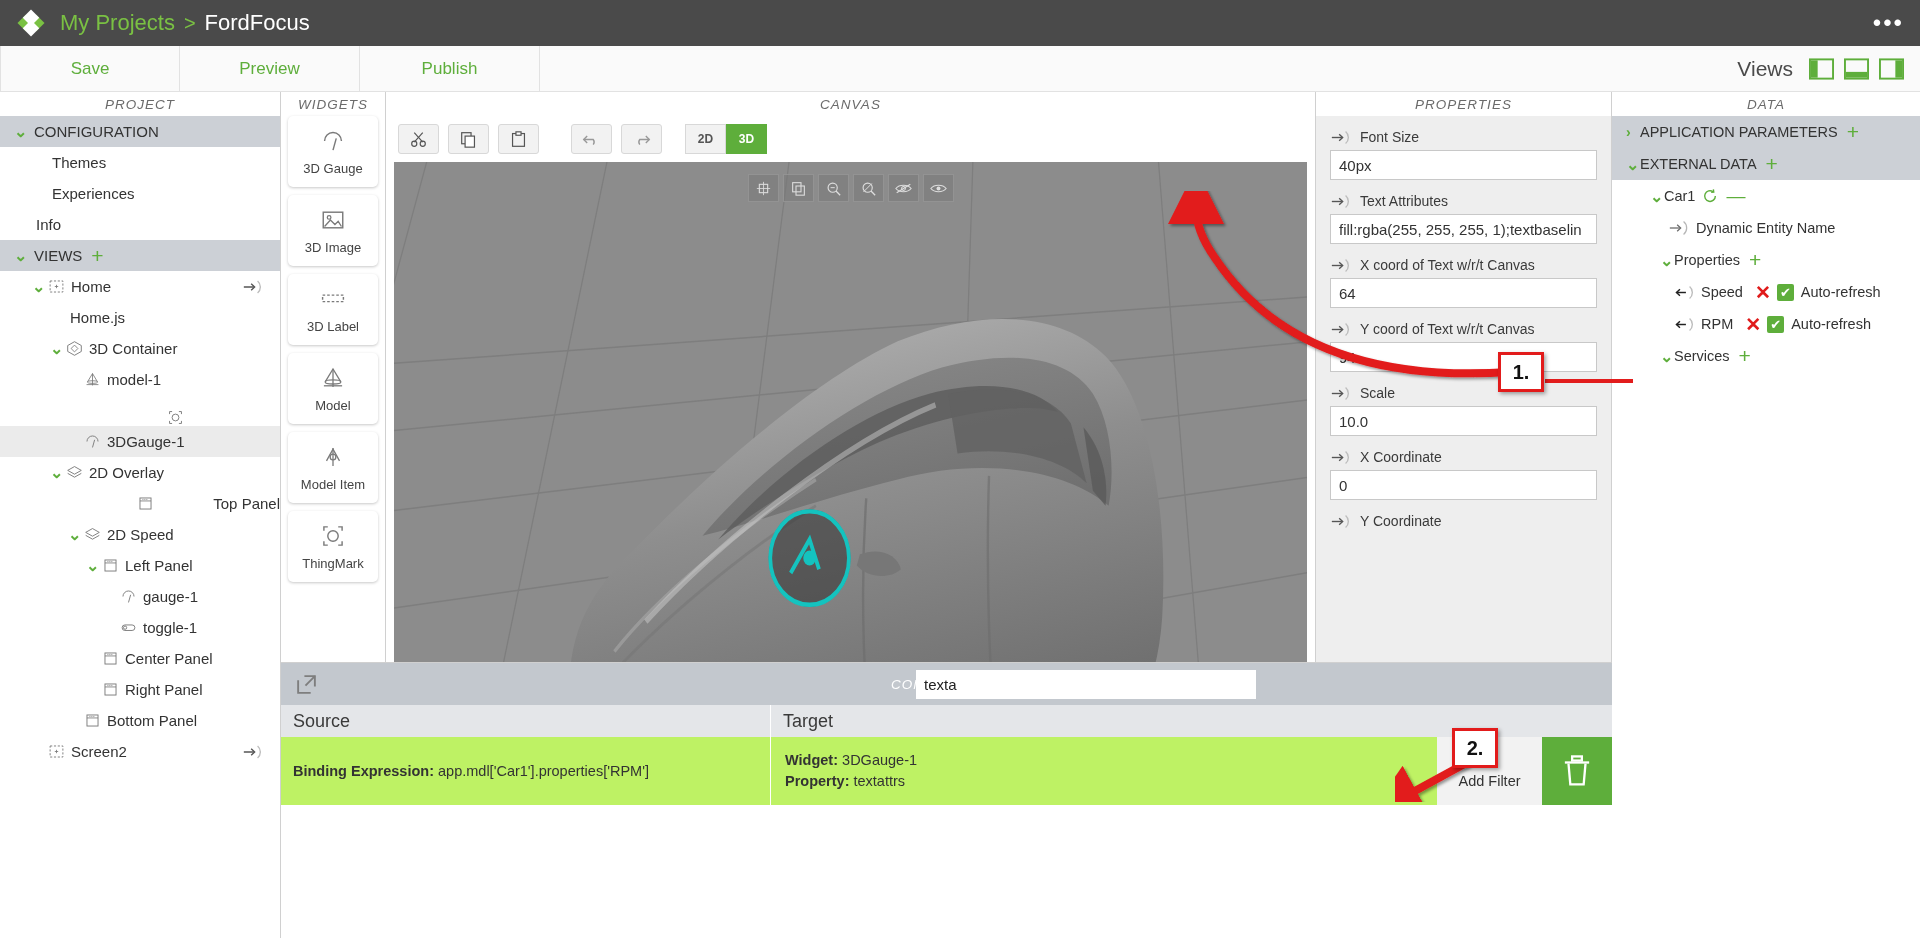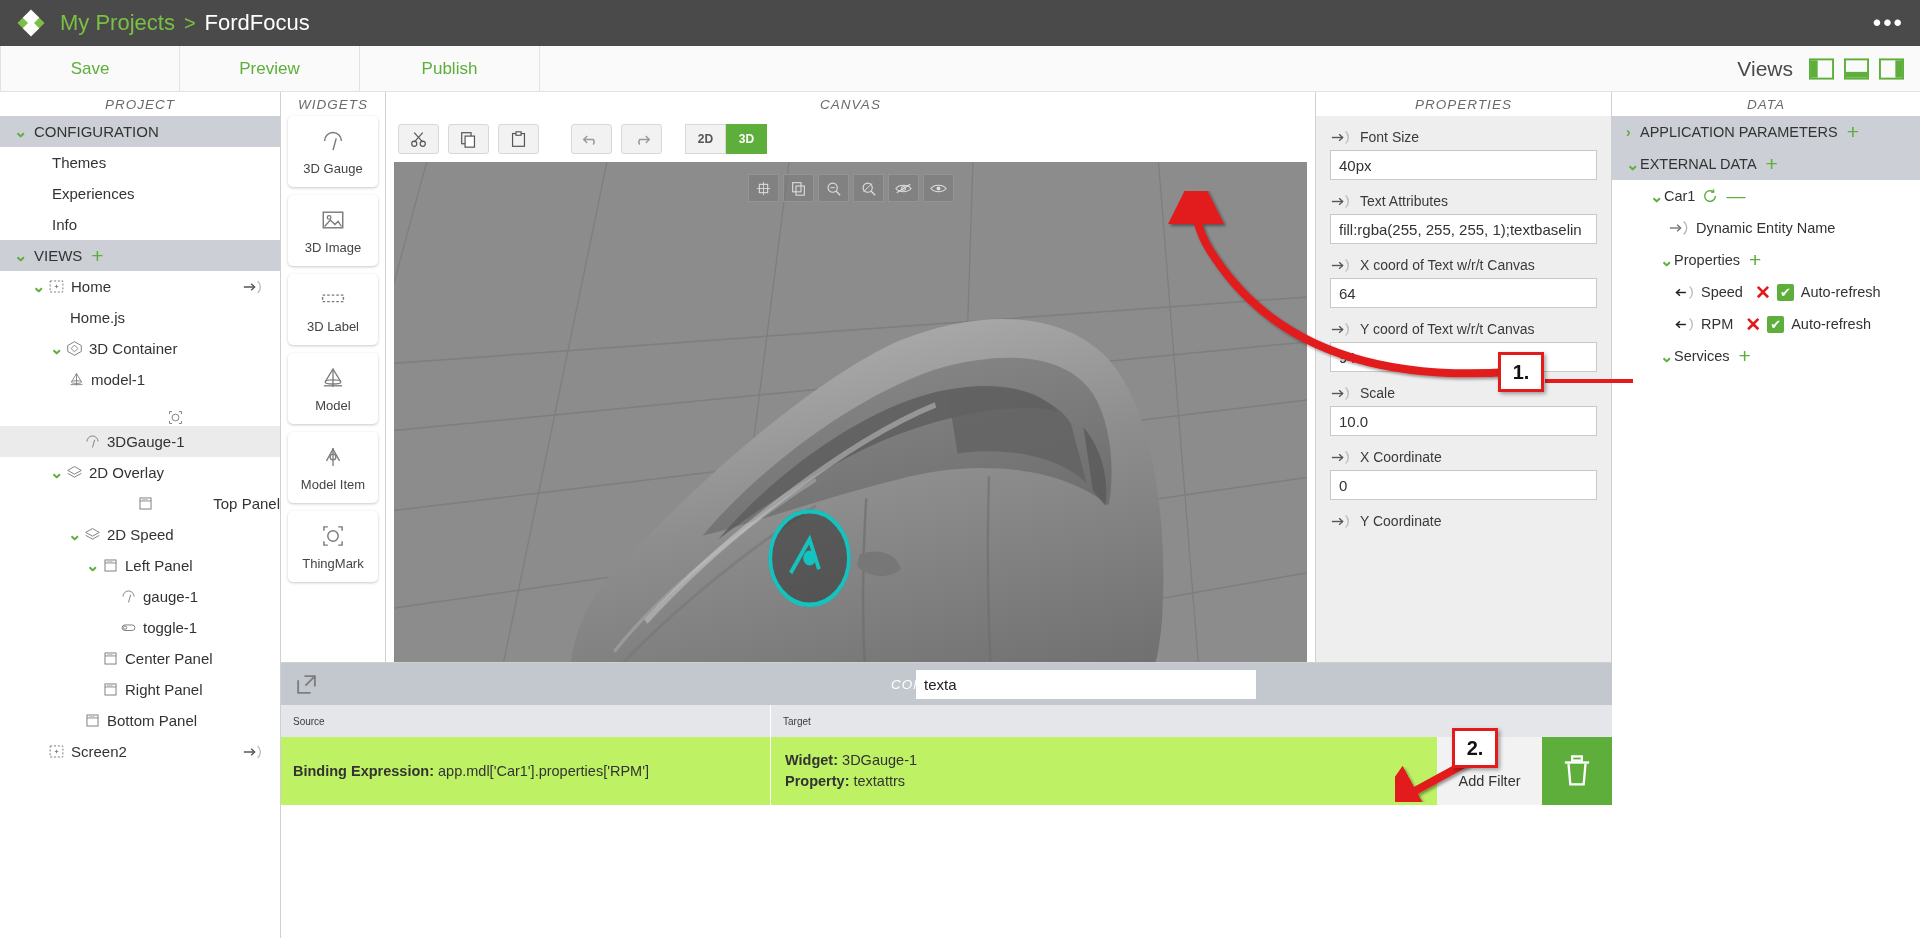--- a/index.html
+++ b/index.html
@@ -185,21 +185,21 @@
     position: absolute; left: 0; right: 0; text-align: center;
     font-size: 13.5px; letter-spacing: 1px; font-style: italic; color: #ffffff;
   }
   .conn-search {
     position: absolute; left: 635px; top: 7px; width: 340px; height: 29px;
     background: #ffffff; border: none; font-size: 15px; padding: 0 8px;
     font-family: "Liberation Sans", sans-serif; color: #222;
   }
   .conn-cols { display: flex; height: 32px; background: #e4e6e9; }
   .conn-col-h {
-    font-size: 10px; color: #3a3a3a; display: flex; align-items: center;
+    font-size: 18px; color: #3a3a3a; display: flex; align-items: center;
     padding-left: 12px;
   }
   .conn-col-h.src { flex: 0 0 490px; border-right: 1px solid #ffffff; }
   .conn-col-h.tgt { flex: 1 1 auto; }
   .conn-rows { display: flex; background: #bef264; height: 68px; }
   .conn-cell-src {
     flex: 0 0 490px; border-right: 1px solid #ffffff;
     display: flex; align-items: center; padding-left: 12px;
     font-size: 14.5px; color: #333;
   }
@@ -277,21 +277,21 @@
           <span class="lbl">CONFIGURATION</span>
         </div>
         <div class="tree-row" style="padding-left: 32px;">
           <span class="caret"></span>
           <span class="lbl">Themes</span>
         </div>
         <div class="tree-row" style="padding-left: 32px;">
           <span class="caret"></span>
           <span class="lbl">Experiences</span>
         </div>
-        <div class="tree-row" style="padding-left: 32px;">
+        <div class="tree-row" style="padding-left: 16px;">
           <span class="caret"></span>
           <span class="lbl">Info</span>
         </div>
         <div class="tree-row section" style="padding-left: 14px;">
           <span class="caret">⌄</span>
           <span class="lbl">VIEWS</span>
           <span class="plus-g">+</span>
         </div>
         <div class="tree-row" style="padding-left: 32px;">
           <span class="caret">⌄</span>
@@ -312,21 +312,21 @@
           <span class="lbl">Home.js</span>
         </div>
         <div class="tree-row" style="padding-left: 50px;">
           <span class="caret">⌄</span>
           <svg viewBox="0 0 20 20" class="tico">
             <polygon points="10,2 18,6.5 18,13.5 10,18 2,13.5 2,6.5" fill="none" stroke="#7a7a7a" stroke-width="1.1"></polygon>
             <polygon points="10,6 14,10 10,14 6,10" fill="none" stroke="#7a7a7a" stroke-width="1"></polygon>
           </svg>
           <span class="lbl">3D Container</span>
         </div>
-        <div class="tree-row" style="padding-left: 52px;">
+        <div class="tree-row" style="padding-left: 68px;">
           <span class="caret"></span>
           <svg viewBox="0 0 20 20" class="tico">
             <line x1="10" y1="3" x2="10" y2="17" stroke="#7a7a7a" stroke-width="1"></line>
             <path d="M4,13 L10,3 L16,13" fill="none" stroke="#7a7a7a" stroke-width="1"></path>
             <line x1="3" y1="16" x2="17" y2="16" stroke="#7a7a7a" stroke-width="1"></line>
             <ellipse cx="10" cy="13" rx="6" ry="1.6" fill="none" stroke="#7a7a7a" stroke-width="1"></ellipse>
           </svg>
           <span class="lbl">model-1</span>
         </div>
         <div class="tree-row" style="padding-left: 68px; flex-direction: column;">

